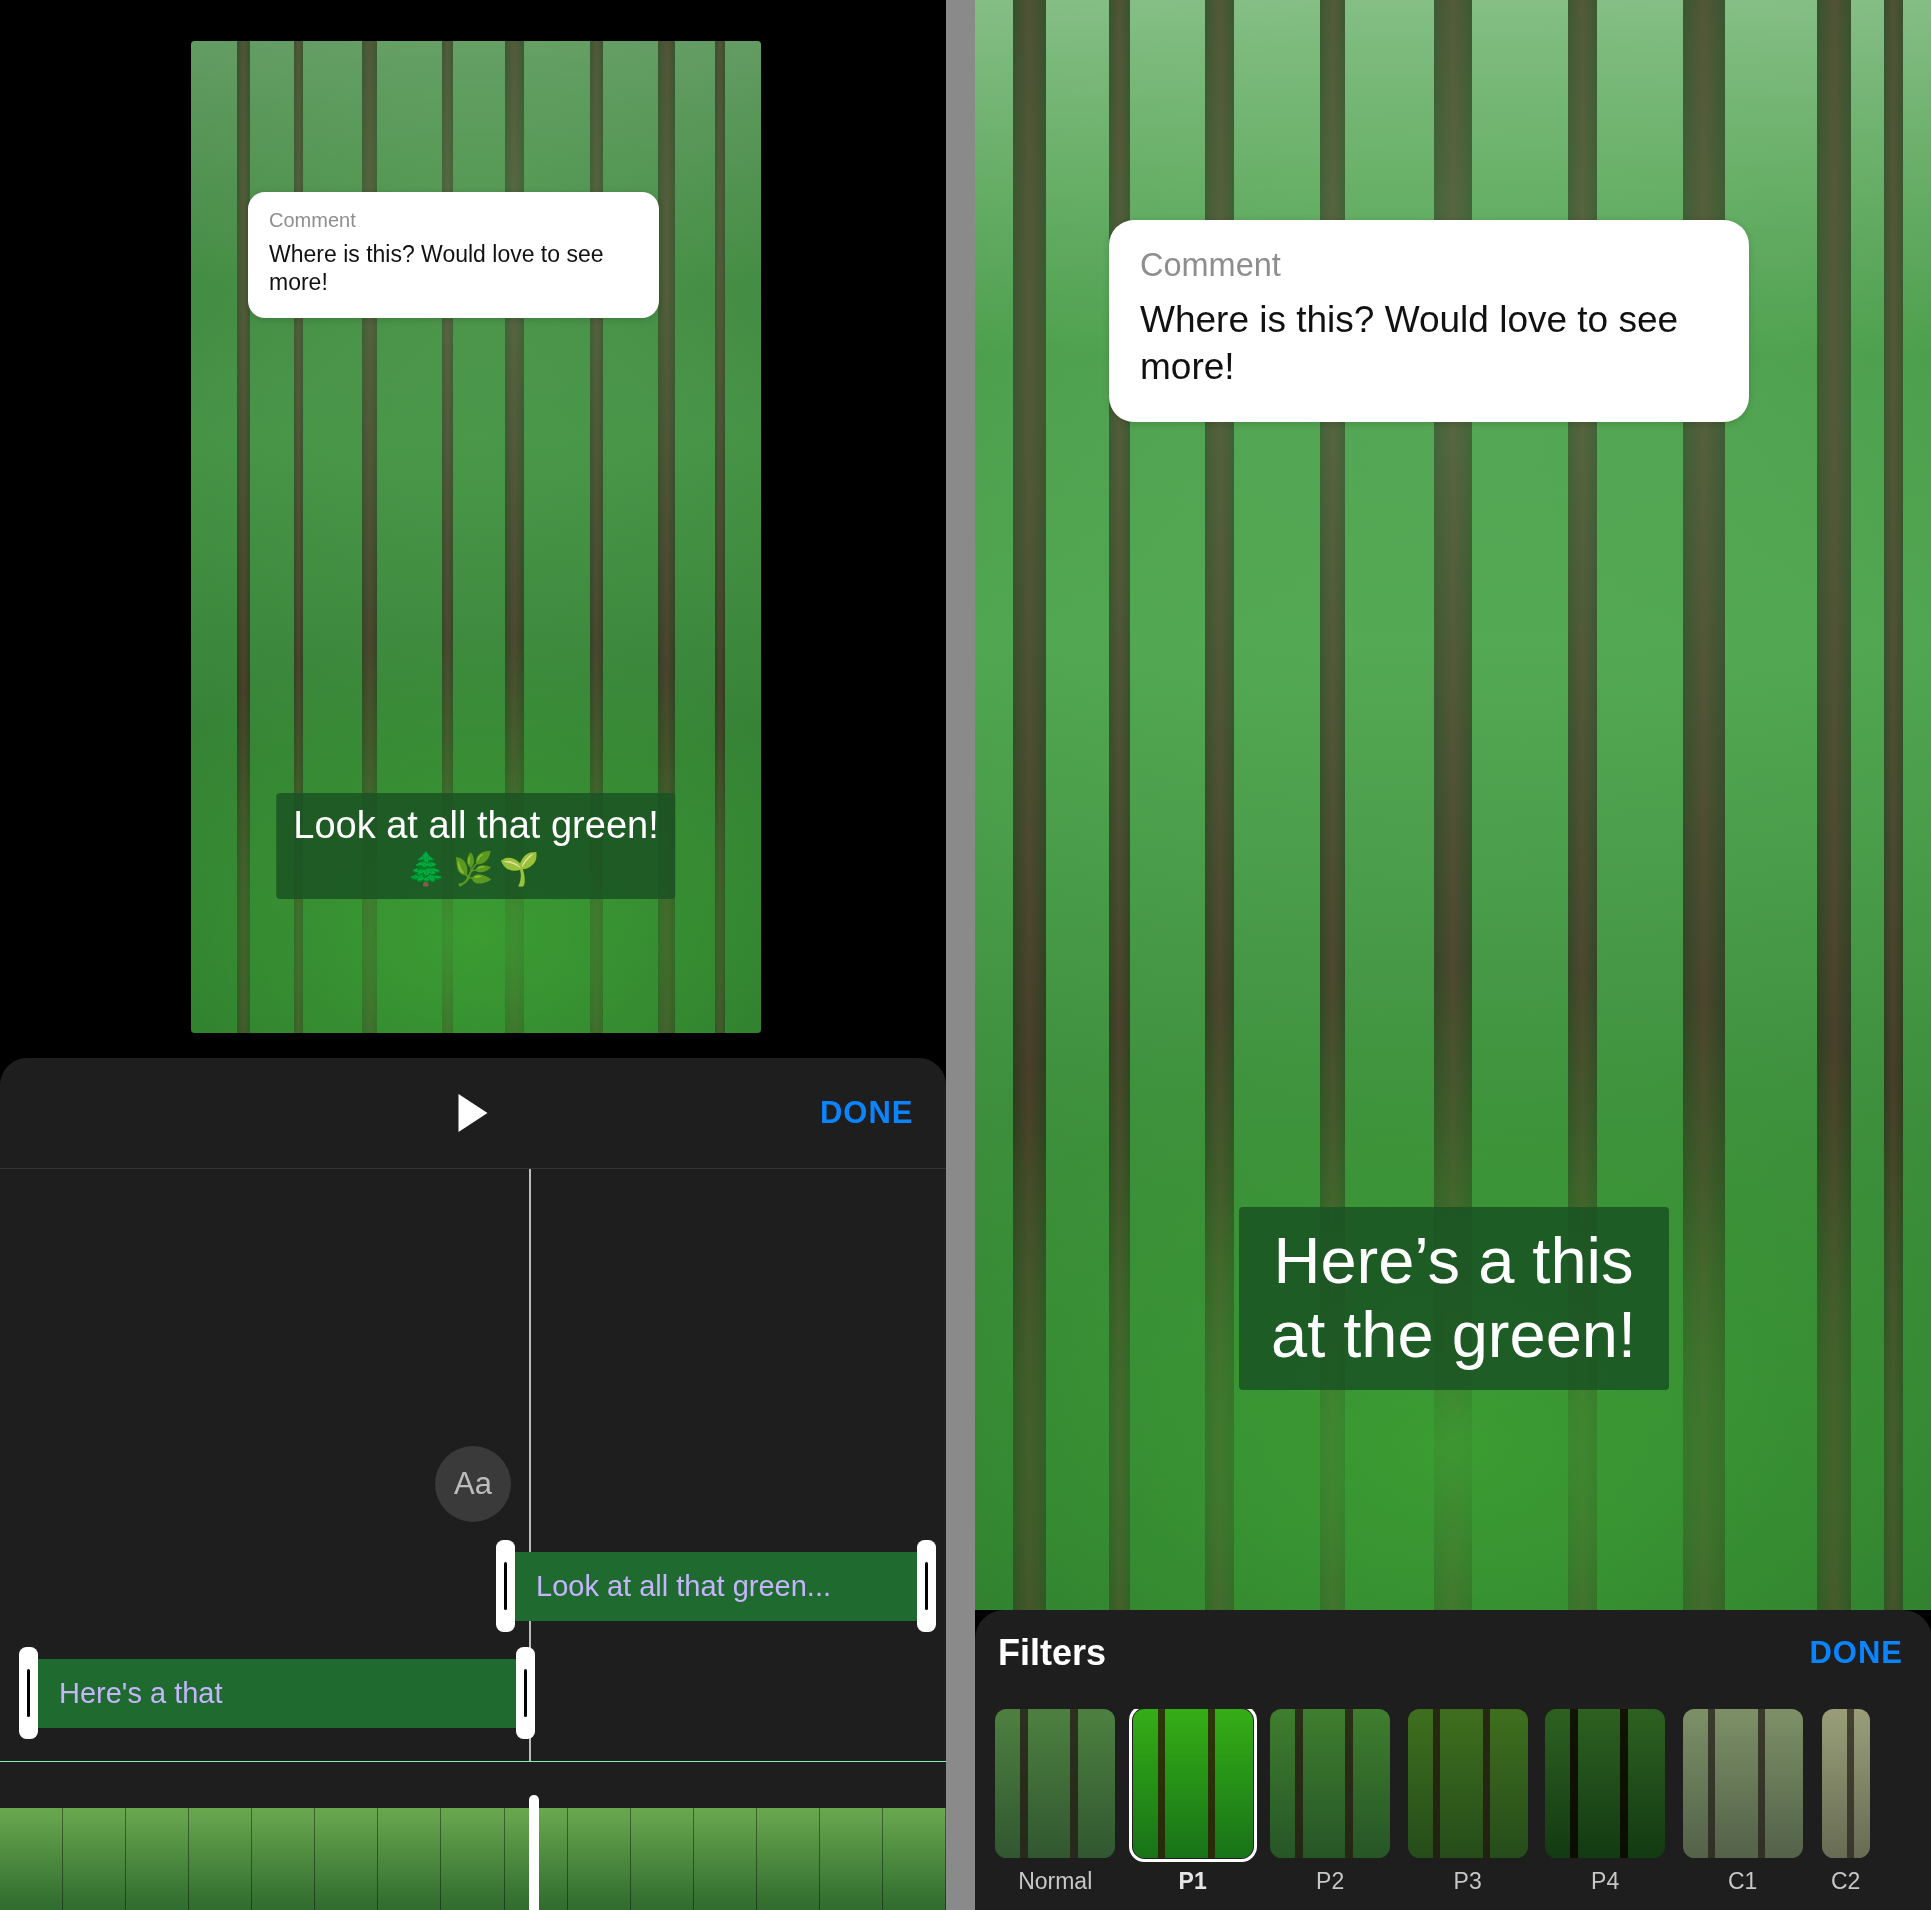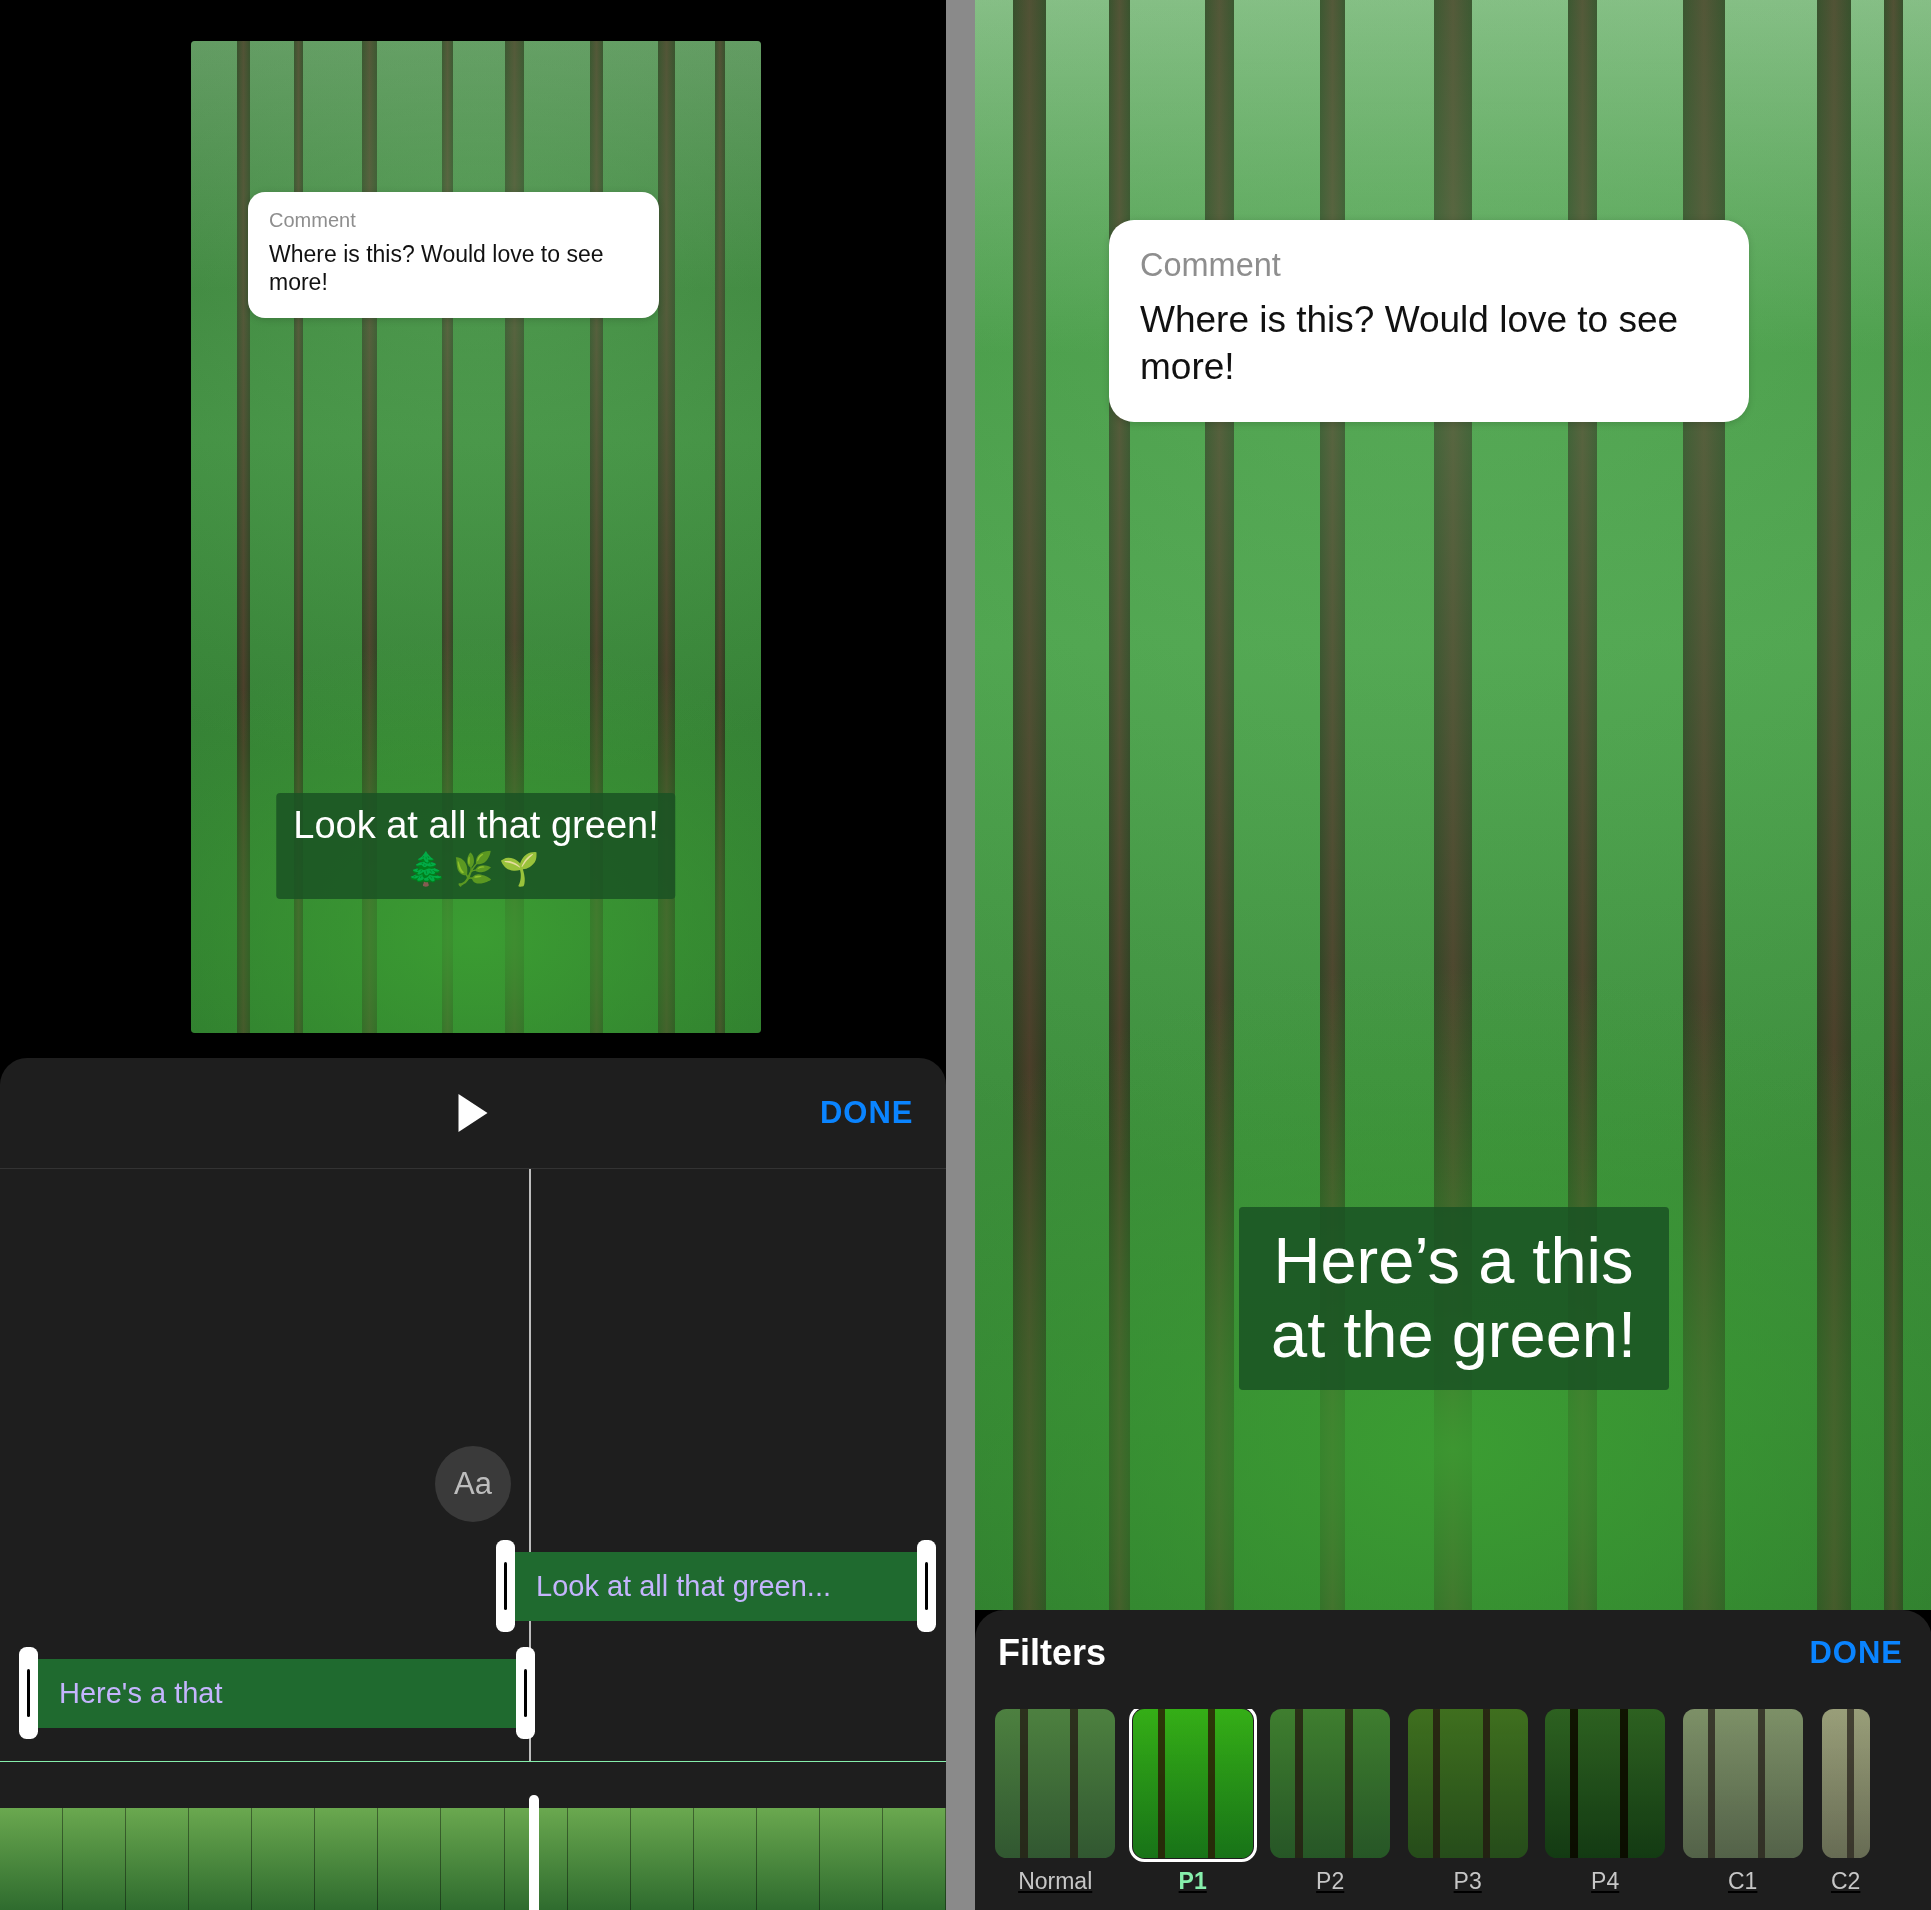--- a/index.html
+++ b/index.html
@@ -74,28 +74,28 @@
   .right-preview .comment-card .text  { font-size:37px; }
 
   .right-preview .caption-box { left:50%; transform:translateX(-50%); bottom:220px; font-size:65px; line-height:1.15; padding:17px 32.5px; }
 
   .filters-panel { position:absolute; left:0; right:0; bottom:0; top:1610px; background:#1e1e1e; border-top-left-radius:29px; border-top-right-radius:29px; }
   .filters-head { height:86px; position:relative; display:flex; align-items:center; padding:0 23px;}
   .filters-title { color:#fff; font-size:36px; font-weight:600; }
   .filters-panel .done-btn { right:29px; }
 
   .filter-row { position:absolute; left:9.6px; right:0; bottom:11.5px; top:99px; display:flex; gap:11.5px; overflow:hidden; padding-left:7.6px;}
-  .filter-item { width:126px; display:flex; flex-direction:column; align-items:center; cursor:pointer;text-decoration:underline;}
+  .filter-item { width:126px; display:flex; flex-direction:column; align-items:center; cursor:pointer;}
   .filter-thumb { width:120px; height:149px; border-radius:11.5px; background:
       linear-gradient(to bottom, #4a8a3a 0%, #2e5e2e 100%); position:relative; overflow:hidden;}
   .filter-thumb::before,.filter-thumb::after{content:"";position:absolute;top:0;bottom:0;width:7.6px;background:rgba(40,30,20,0.8);}
   .filter-thumb::before{left:25px;} .filter-thumb::after{left:75px;}
   .filter-item.selected .filter-thumb { outline:3.8px solid #fff; outline-offset:1.9px; }
   .filter-label { color:#c7c7c7; font-size:23px; margin-top:9.6px; }
-  .filter-item.selected .filter-label { color:#86efac; font-weight:600; }
+  .filter-item.selected .filter-label { color:#e5e5e5; font-weight:600; }
   .filter-item:last-child { width:57px; } .filter-item:last-child .filter-thumb{width:48px;}
 
   
   .tint-normal{filter:saturate(0.85) brightness(0.95);}
   .tint-p1{filter:saturate(1.5) brightness(1.15) contrast(1.1);}
   .tint-p2{filter:saturate(1.1) brightness(0.9);}
   .tint-p3{filter:saturate(1.2) brightness(0.8) hue-rotate(-10deg);}
   .tint-p4{filter:saturate(0.9) brightness(0.75) contrast(1.2);}
   .tint-c1{filter:saturate(0.5) brightness(1.1) sepia(0.3);}
   .tint-c2{filter:saturate(0.4) brightness(1.2) sepia(0.5);}

